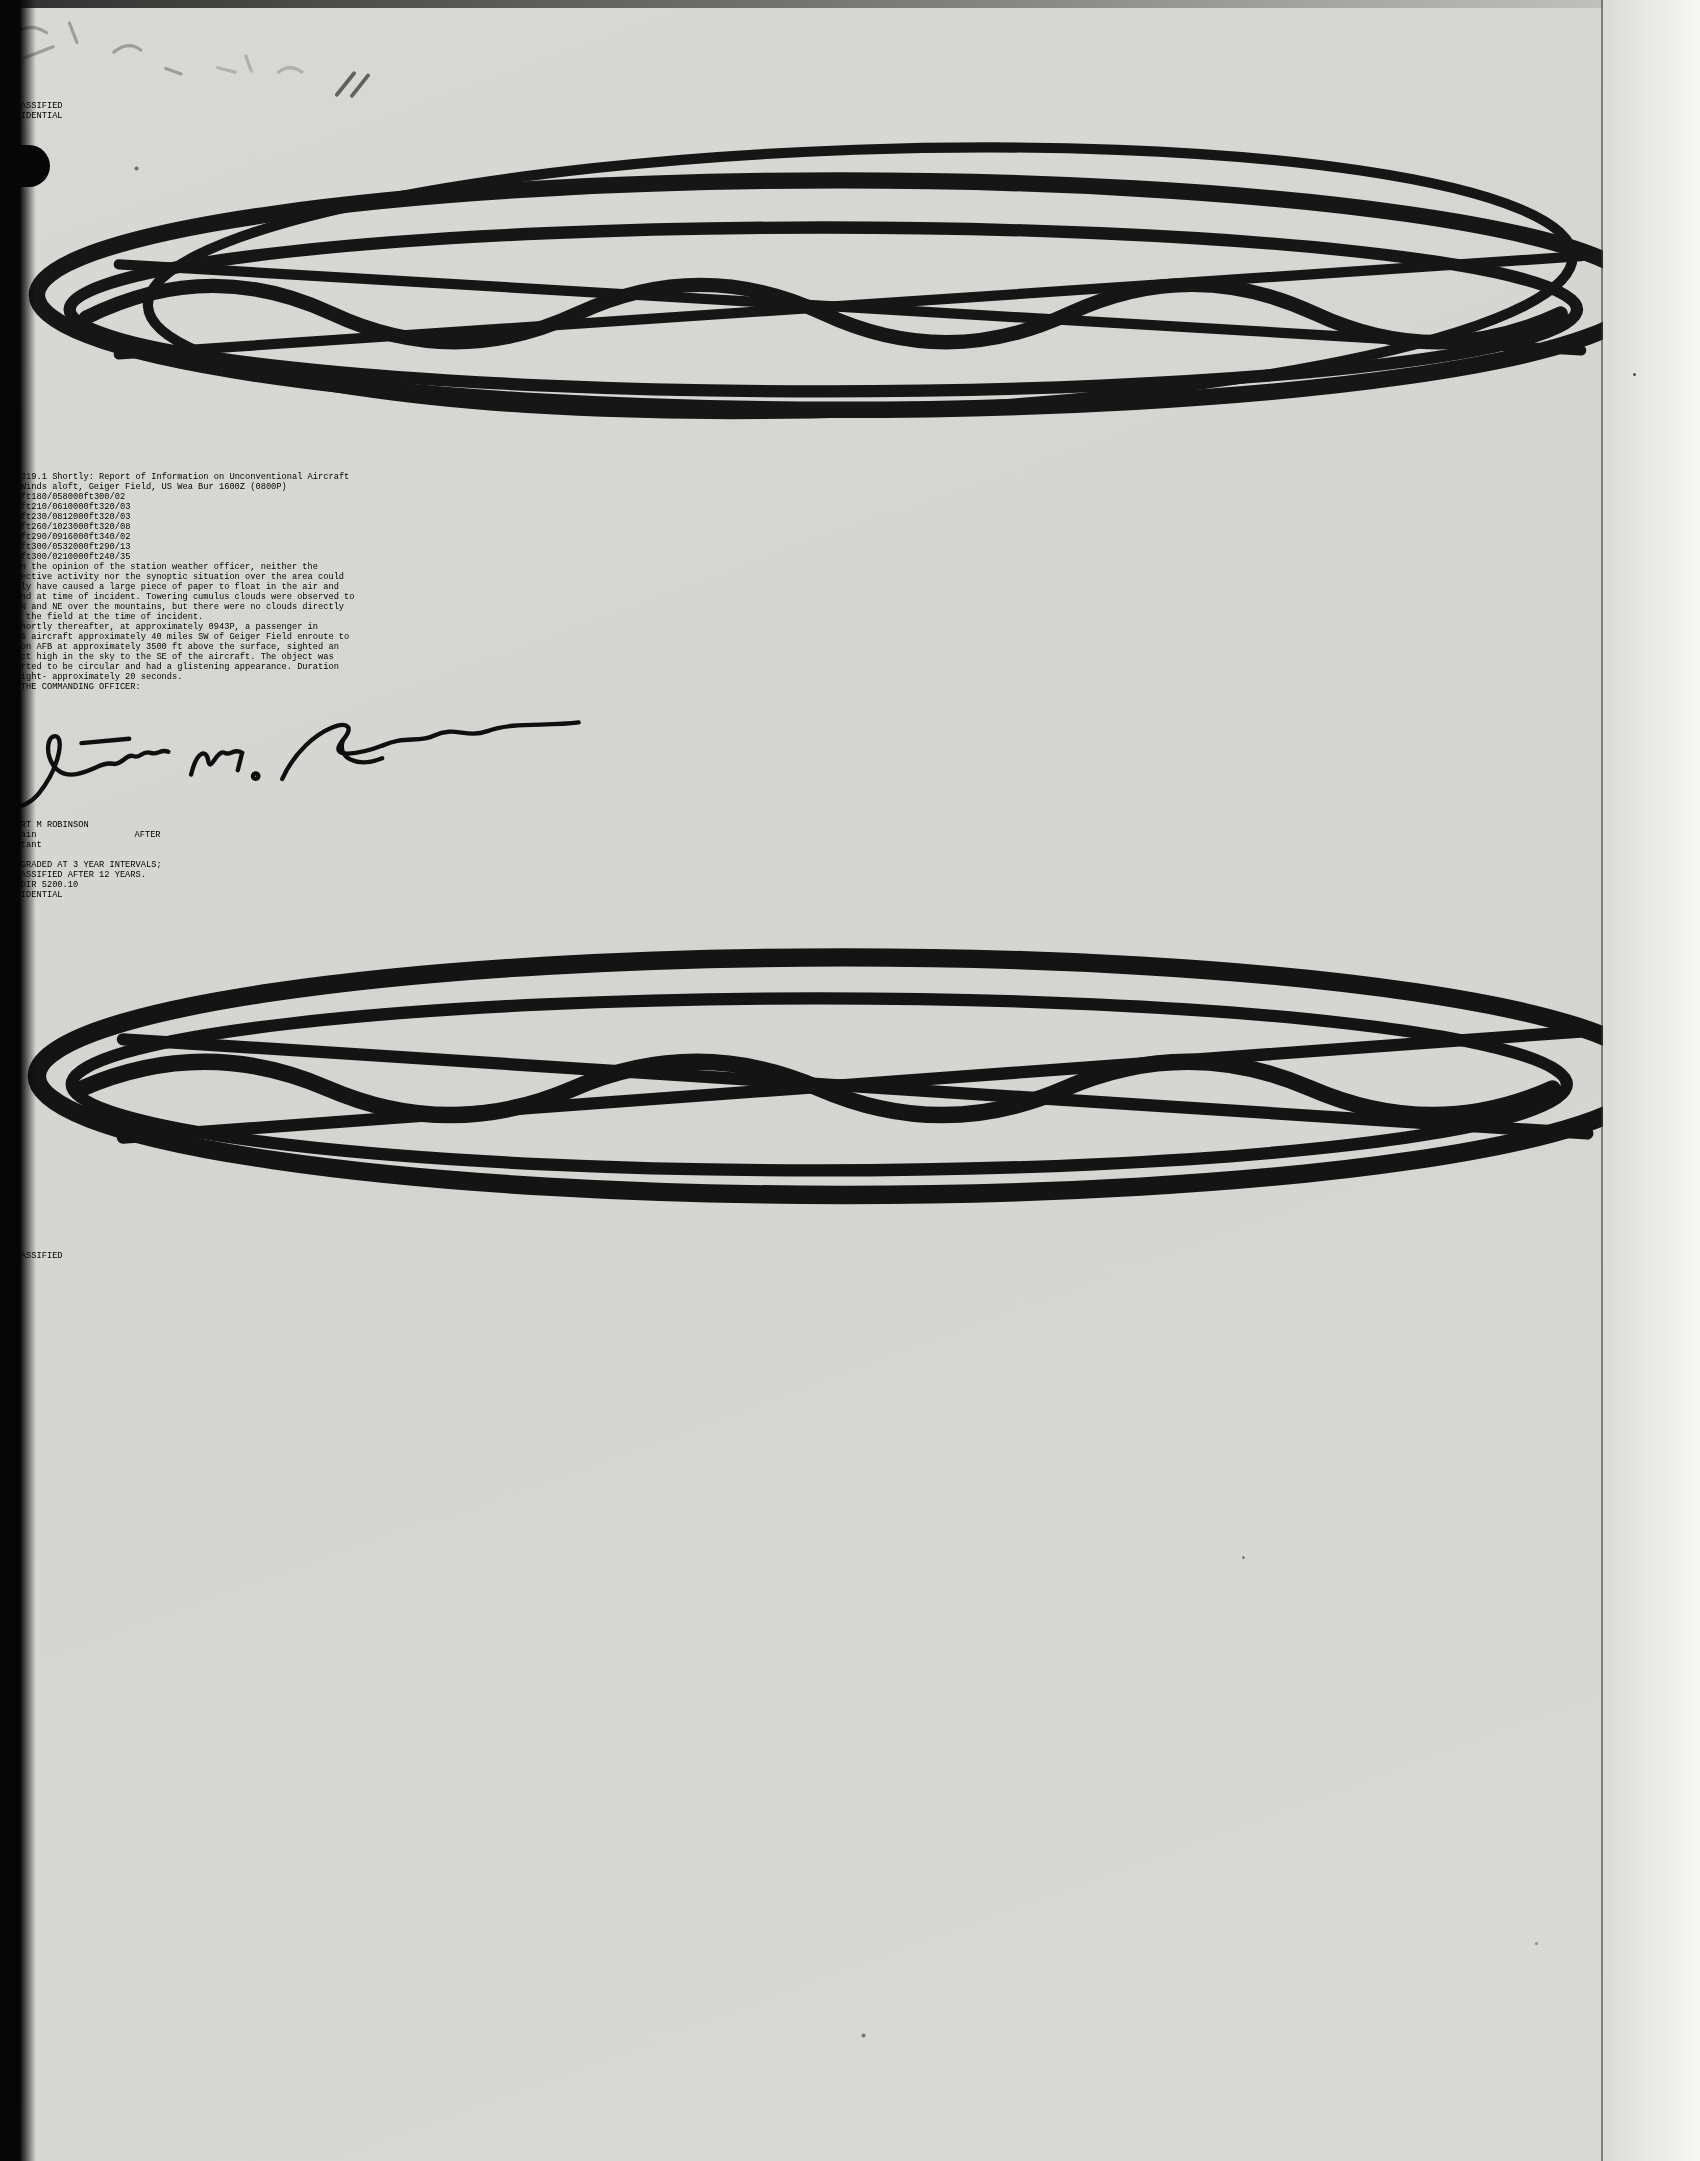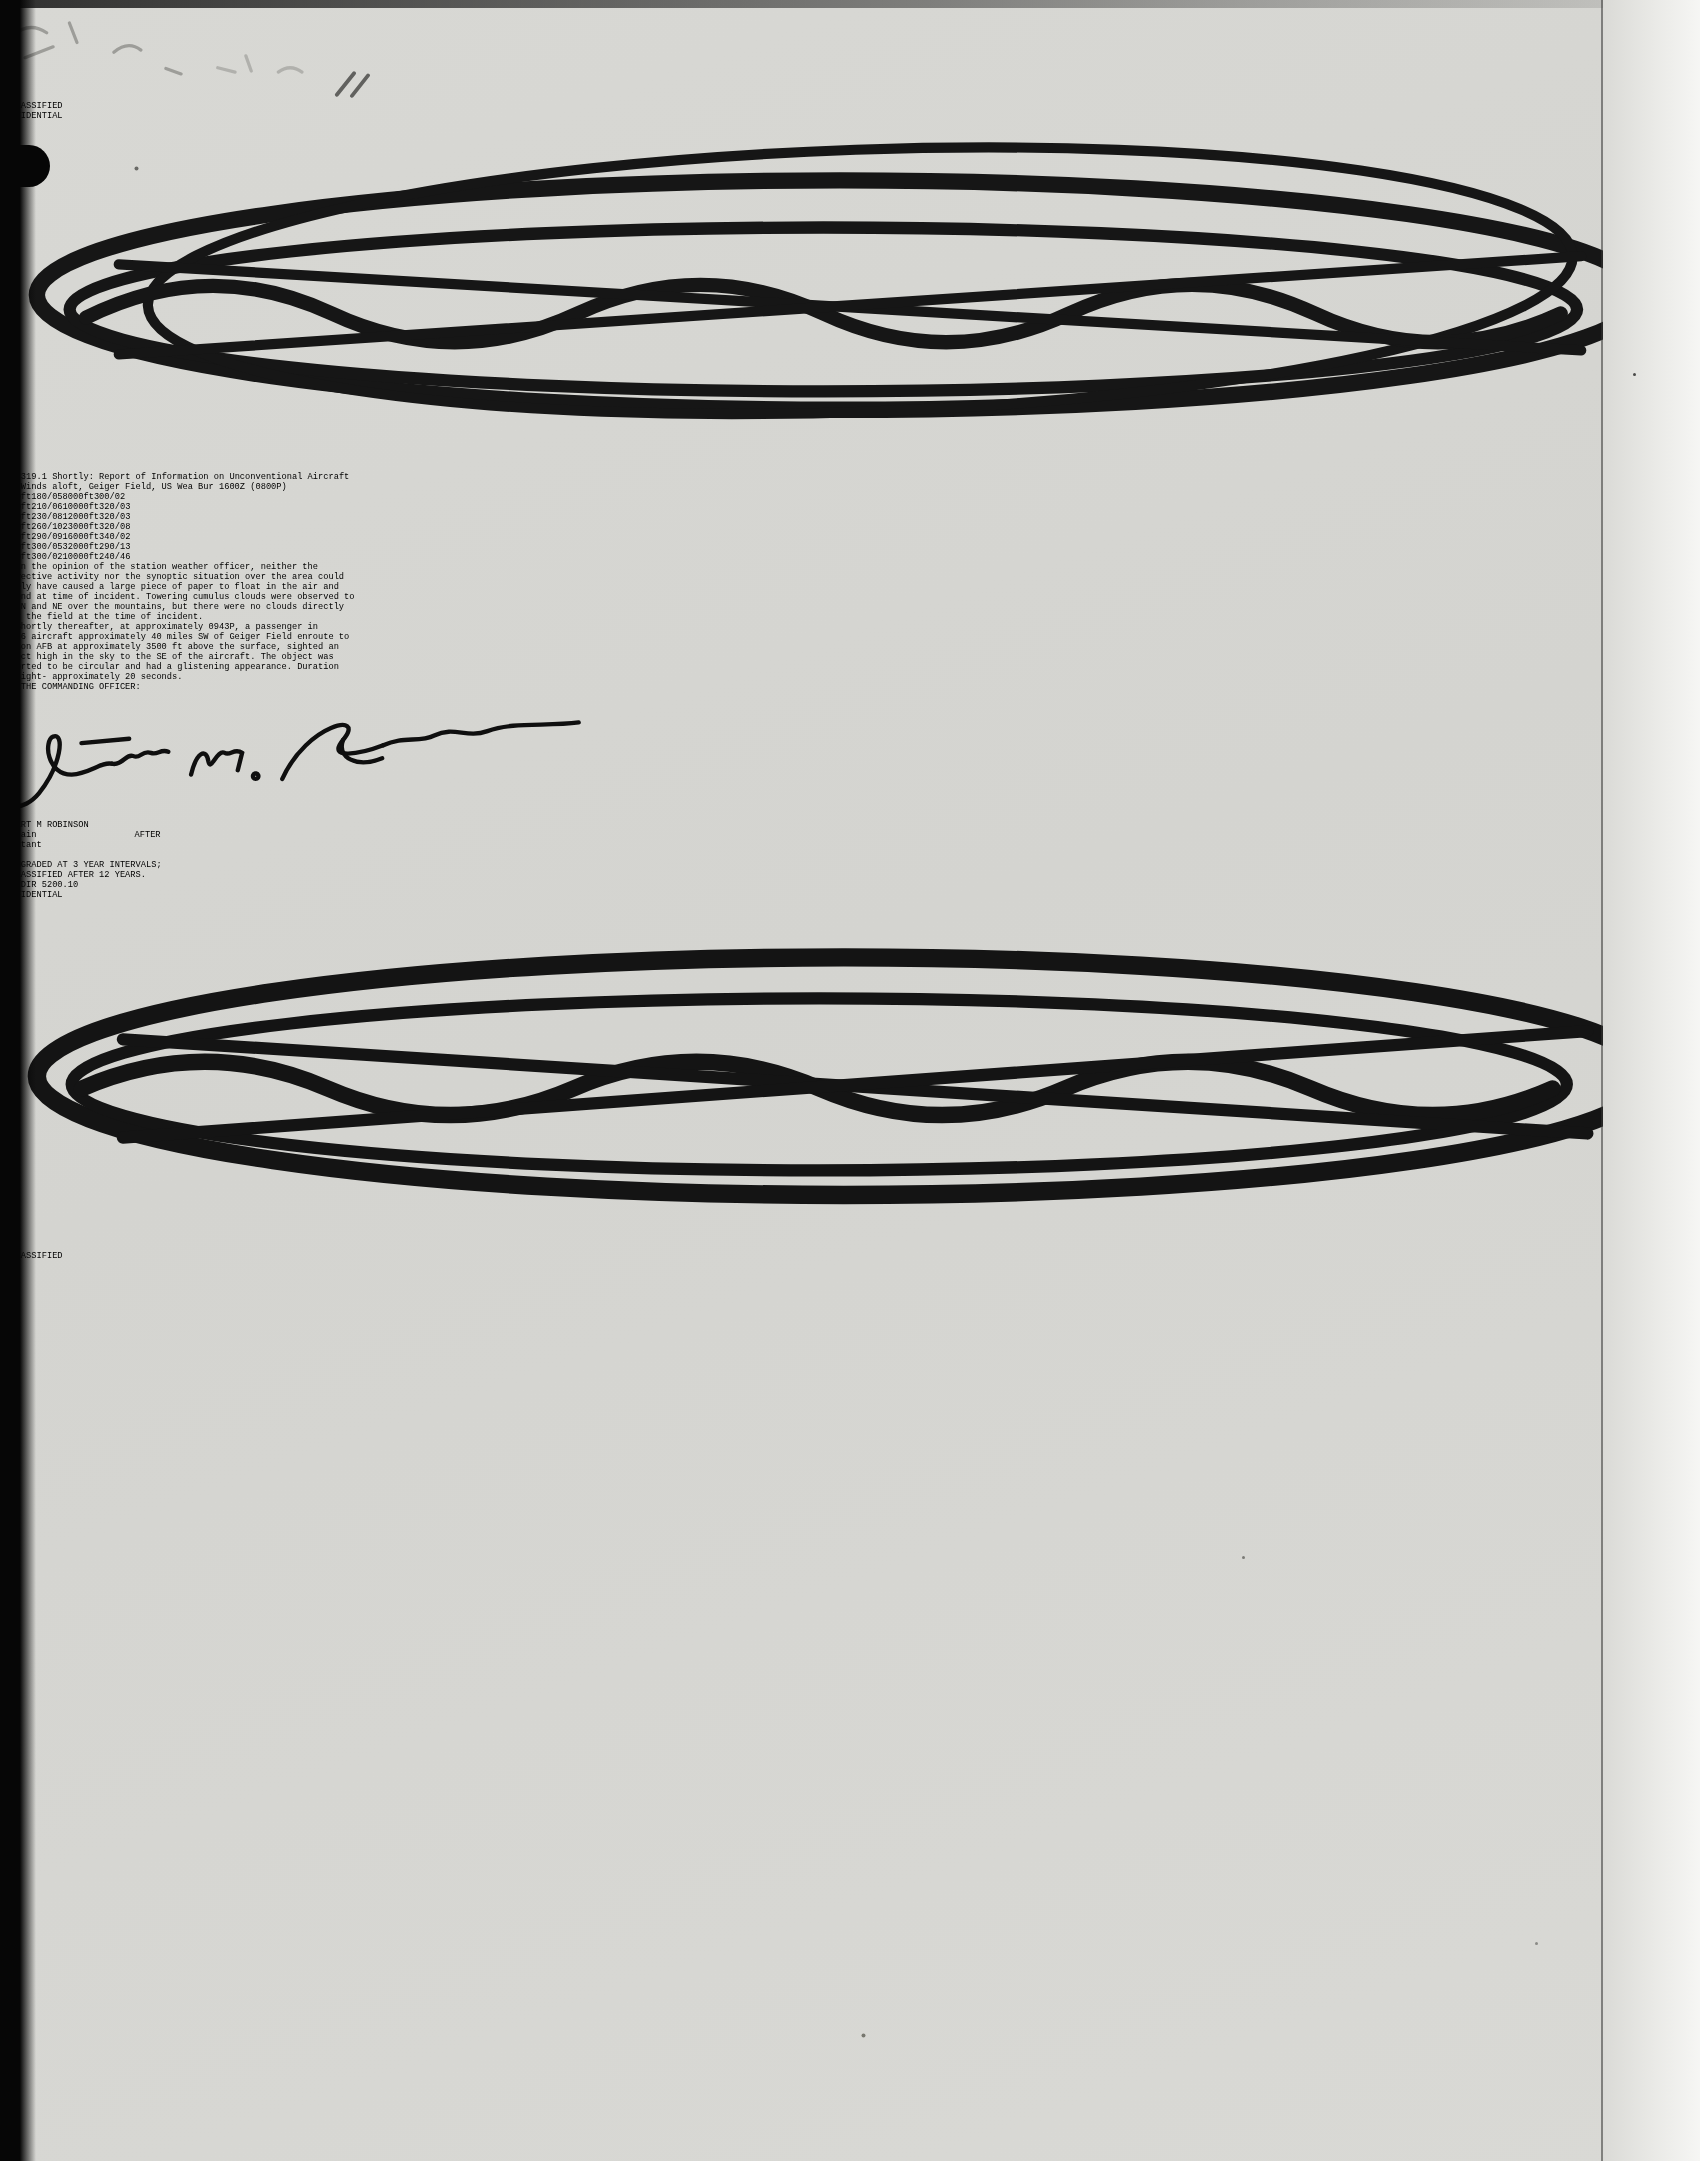--- a/index.html
+++ b/index.html
@@ -143,21 +143,21 @@
 
   
   <div class="winds-intro typew">(2)  Winds aloft, Geiger Field, US Wea Bur 1600Z (0800P)</div>
   <div class="wind-table">
       <div class="wind-row"><span class="wc-alt">2000</span><span class="wc-unit">ft</span><span class="wc-wind">180/05</span><span class="wc-alt2">8000</span><span class="wc-unit2">ft</span><span class="wc-wind2">300/02</span></div>
       <div class="wind-row"><span class="wc-alt">3000</span><span class="wc-unit">ft</span><span class="wc-wind">210/06</span><span class="wc-alt2">10000</span><span class="wc-unit2">ft</span><span class="wc-wind2">320/03</span></div>
       <div class="wind-row"><span class="wc-alt">4000</span><span class="wc-unit">ft</span><span class="wc-wind">230/08</span><span class="wc-alt2">12000</span><span class="wc-unit2">ft</span><span class="wc-wind2">320/03</span></div>
       <div class="wind-row"><span class="wc-alt">5000</span><span class="wc-unit">ft</span><span class="wc-wind">260/10</span><span class="wc-alt2">23000</span><span class="wc-unit2">ft</span><span class="wc-wind2">320/08</span></div>
       <div class="wind-row"><span class="wc-alt">6000</span><span class="wc-unit">ft</span><span class="wc-wind">290/09</span><span class="wc-alt2">16000</span><span class="wc-unit2">ft</span><span class="wc-wind2">340/02</span></div>
       <div class="wind-row"><span class="wc-alt">7000</span><span class="wc-unit">ft</span><span class="wc-wind">300/05</span><span class="wc-alt2">32000</span><span class="wc-unit2">ft</span><span class="wc-wind2">290/13</span></div>
-      <div class="wind-row"><span class="wc-alt">8000</span><span class="wc-unit">ft</span><span class="wc-wind">300/02</span><span class="wc-alt2">10000</span><span class="wc-unit2">ft</span><span class="wc-wind2">240/46</span></div>
+      <div class="wind-row"><span class="wc-alt">8000</span><span class="wc-unit">ft</span><span class="wc-wind">300/02</span><span class="wc-alt2">10000</span><span class="wc-unit2">ft</span><span class="wc-wind2">240/35</span></div>
     </div>
 
   
   <div class="para p2">
       <div class="tline">     2.  In the opinion of the station weather officer, neither the</div>
       <div class="tline">convective activity nor the synoptic situation over the area could</div>
       <div class="tline">likely have caused a large piece of paper to float in the air and</div>
       <div class="tline">ascend at time of incident.  Towering cumulus clouds were observed to</div>
       <div class="tline">the N and NE over the mountains, but there were no clouds directly</div>
       <div class="tline">over the field at the time of incident.</div>

